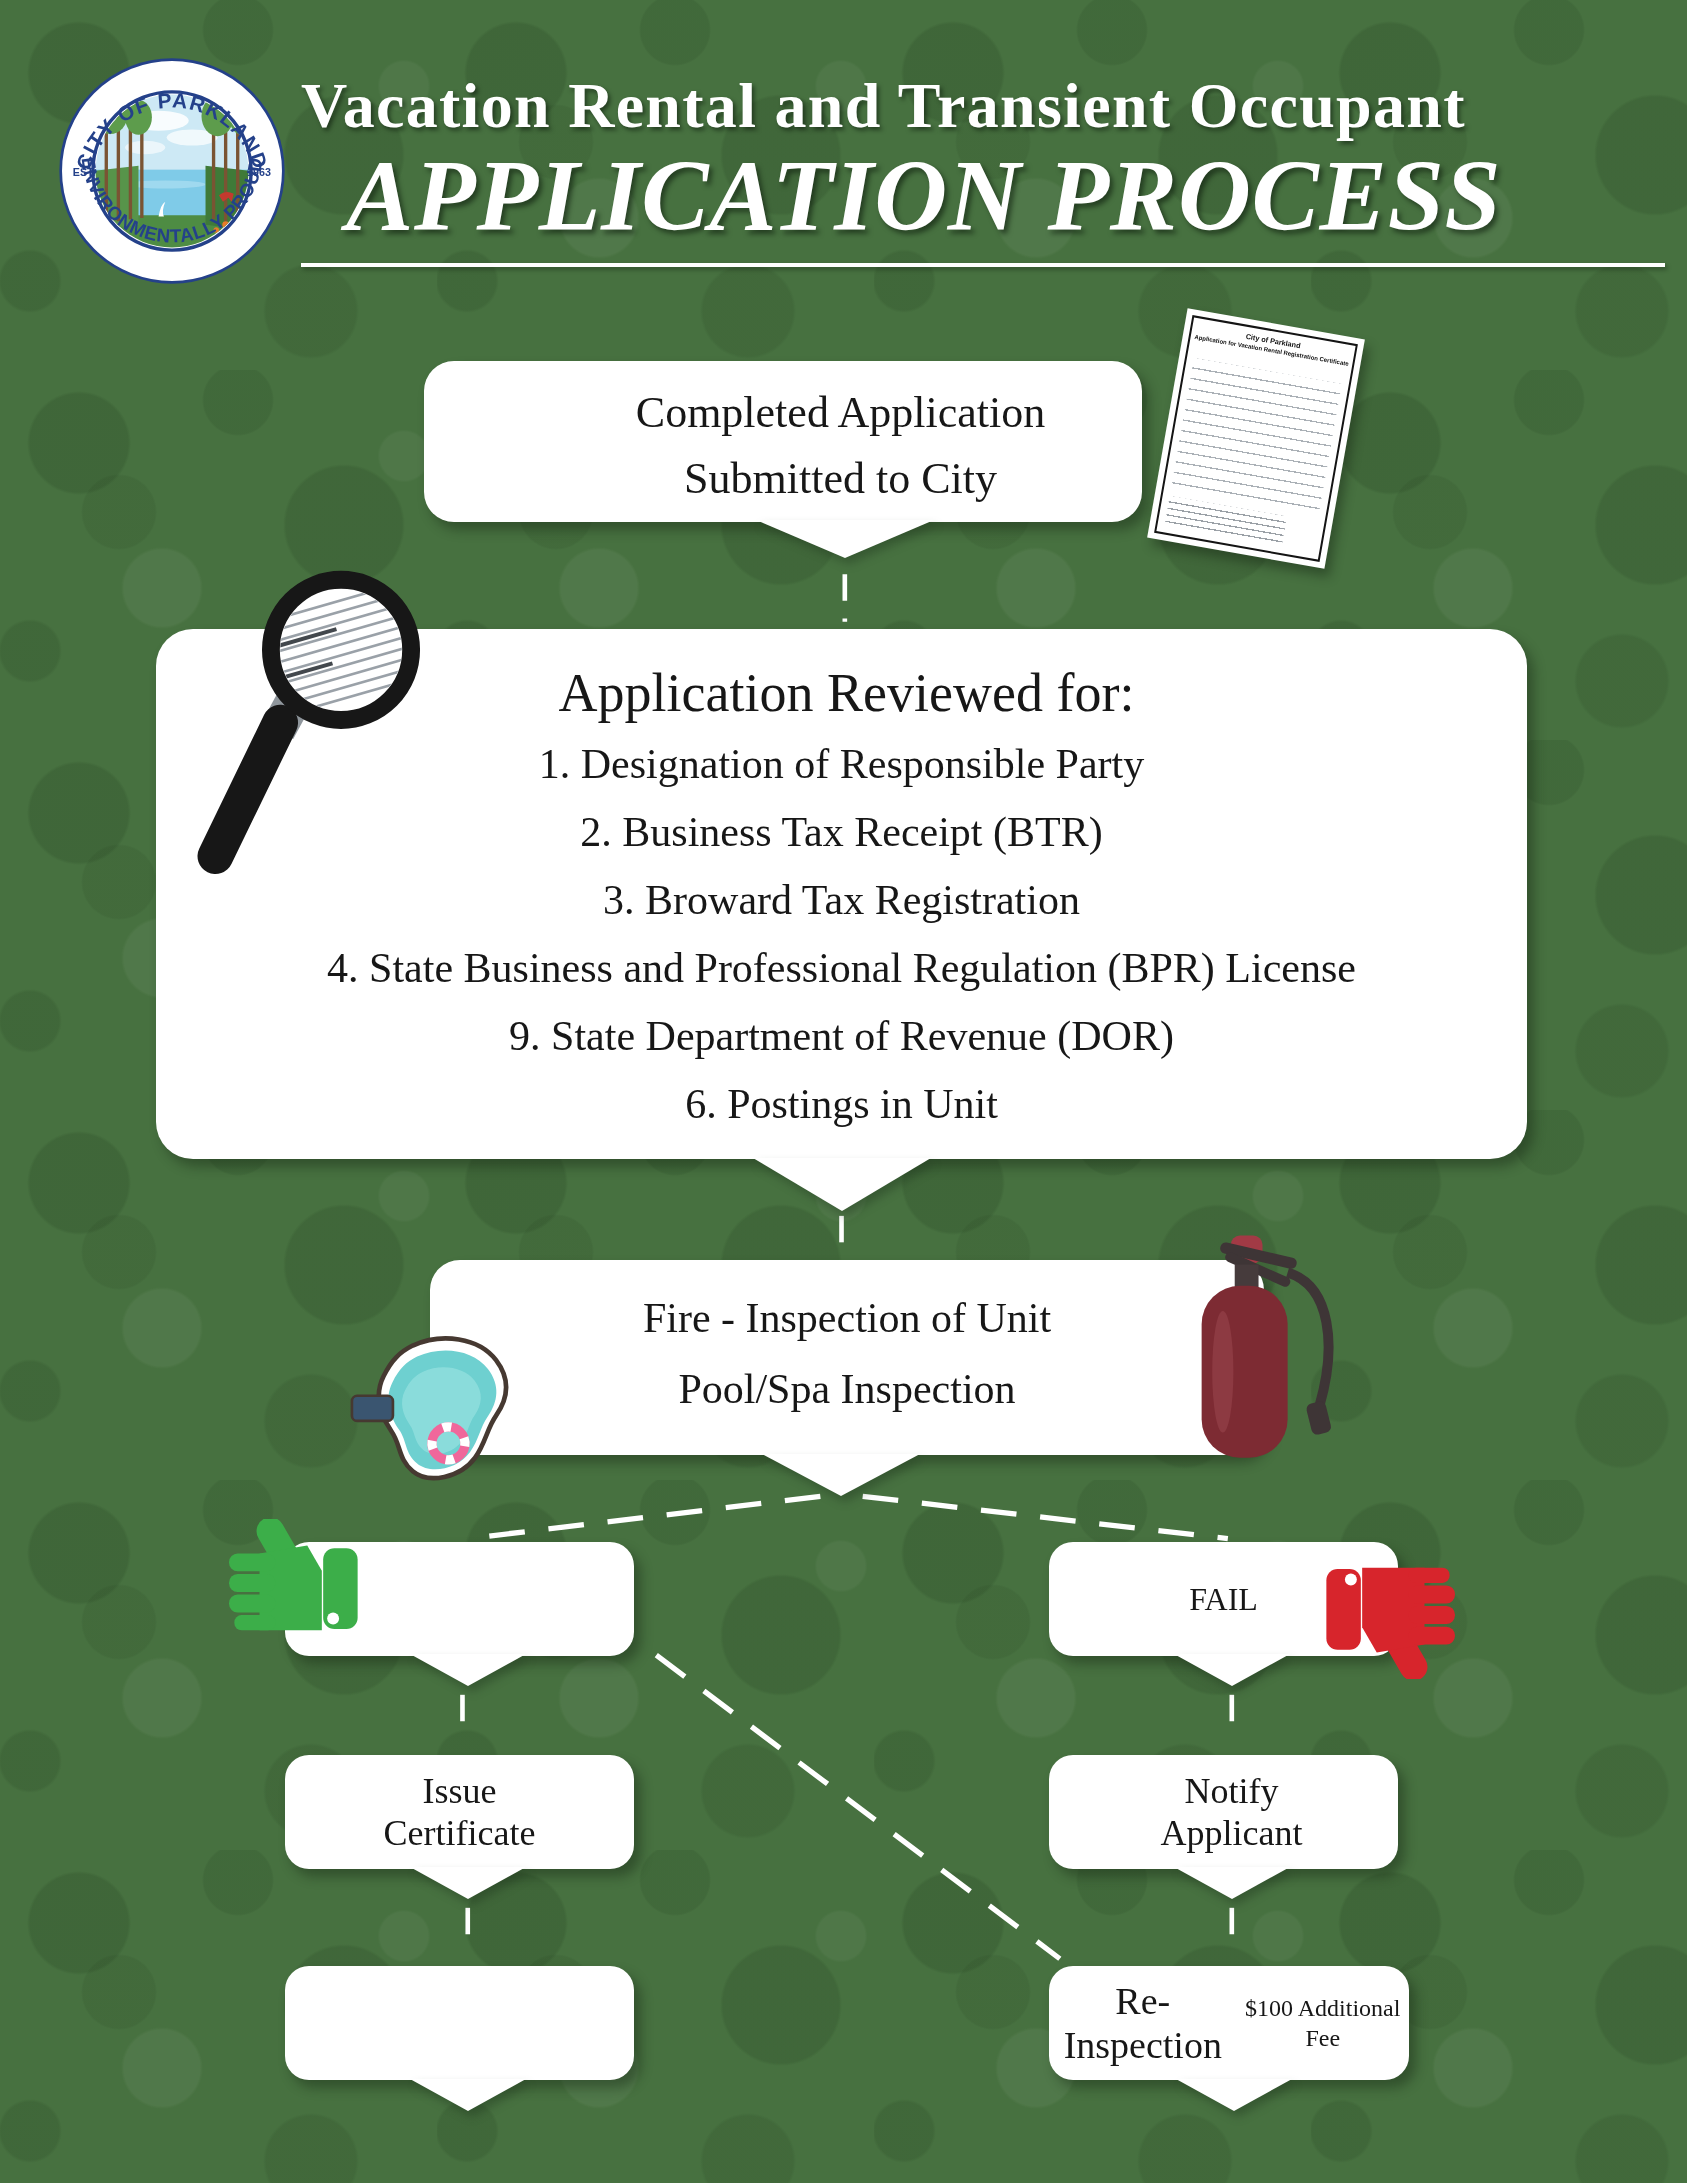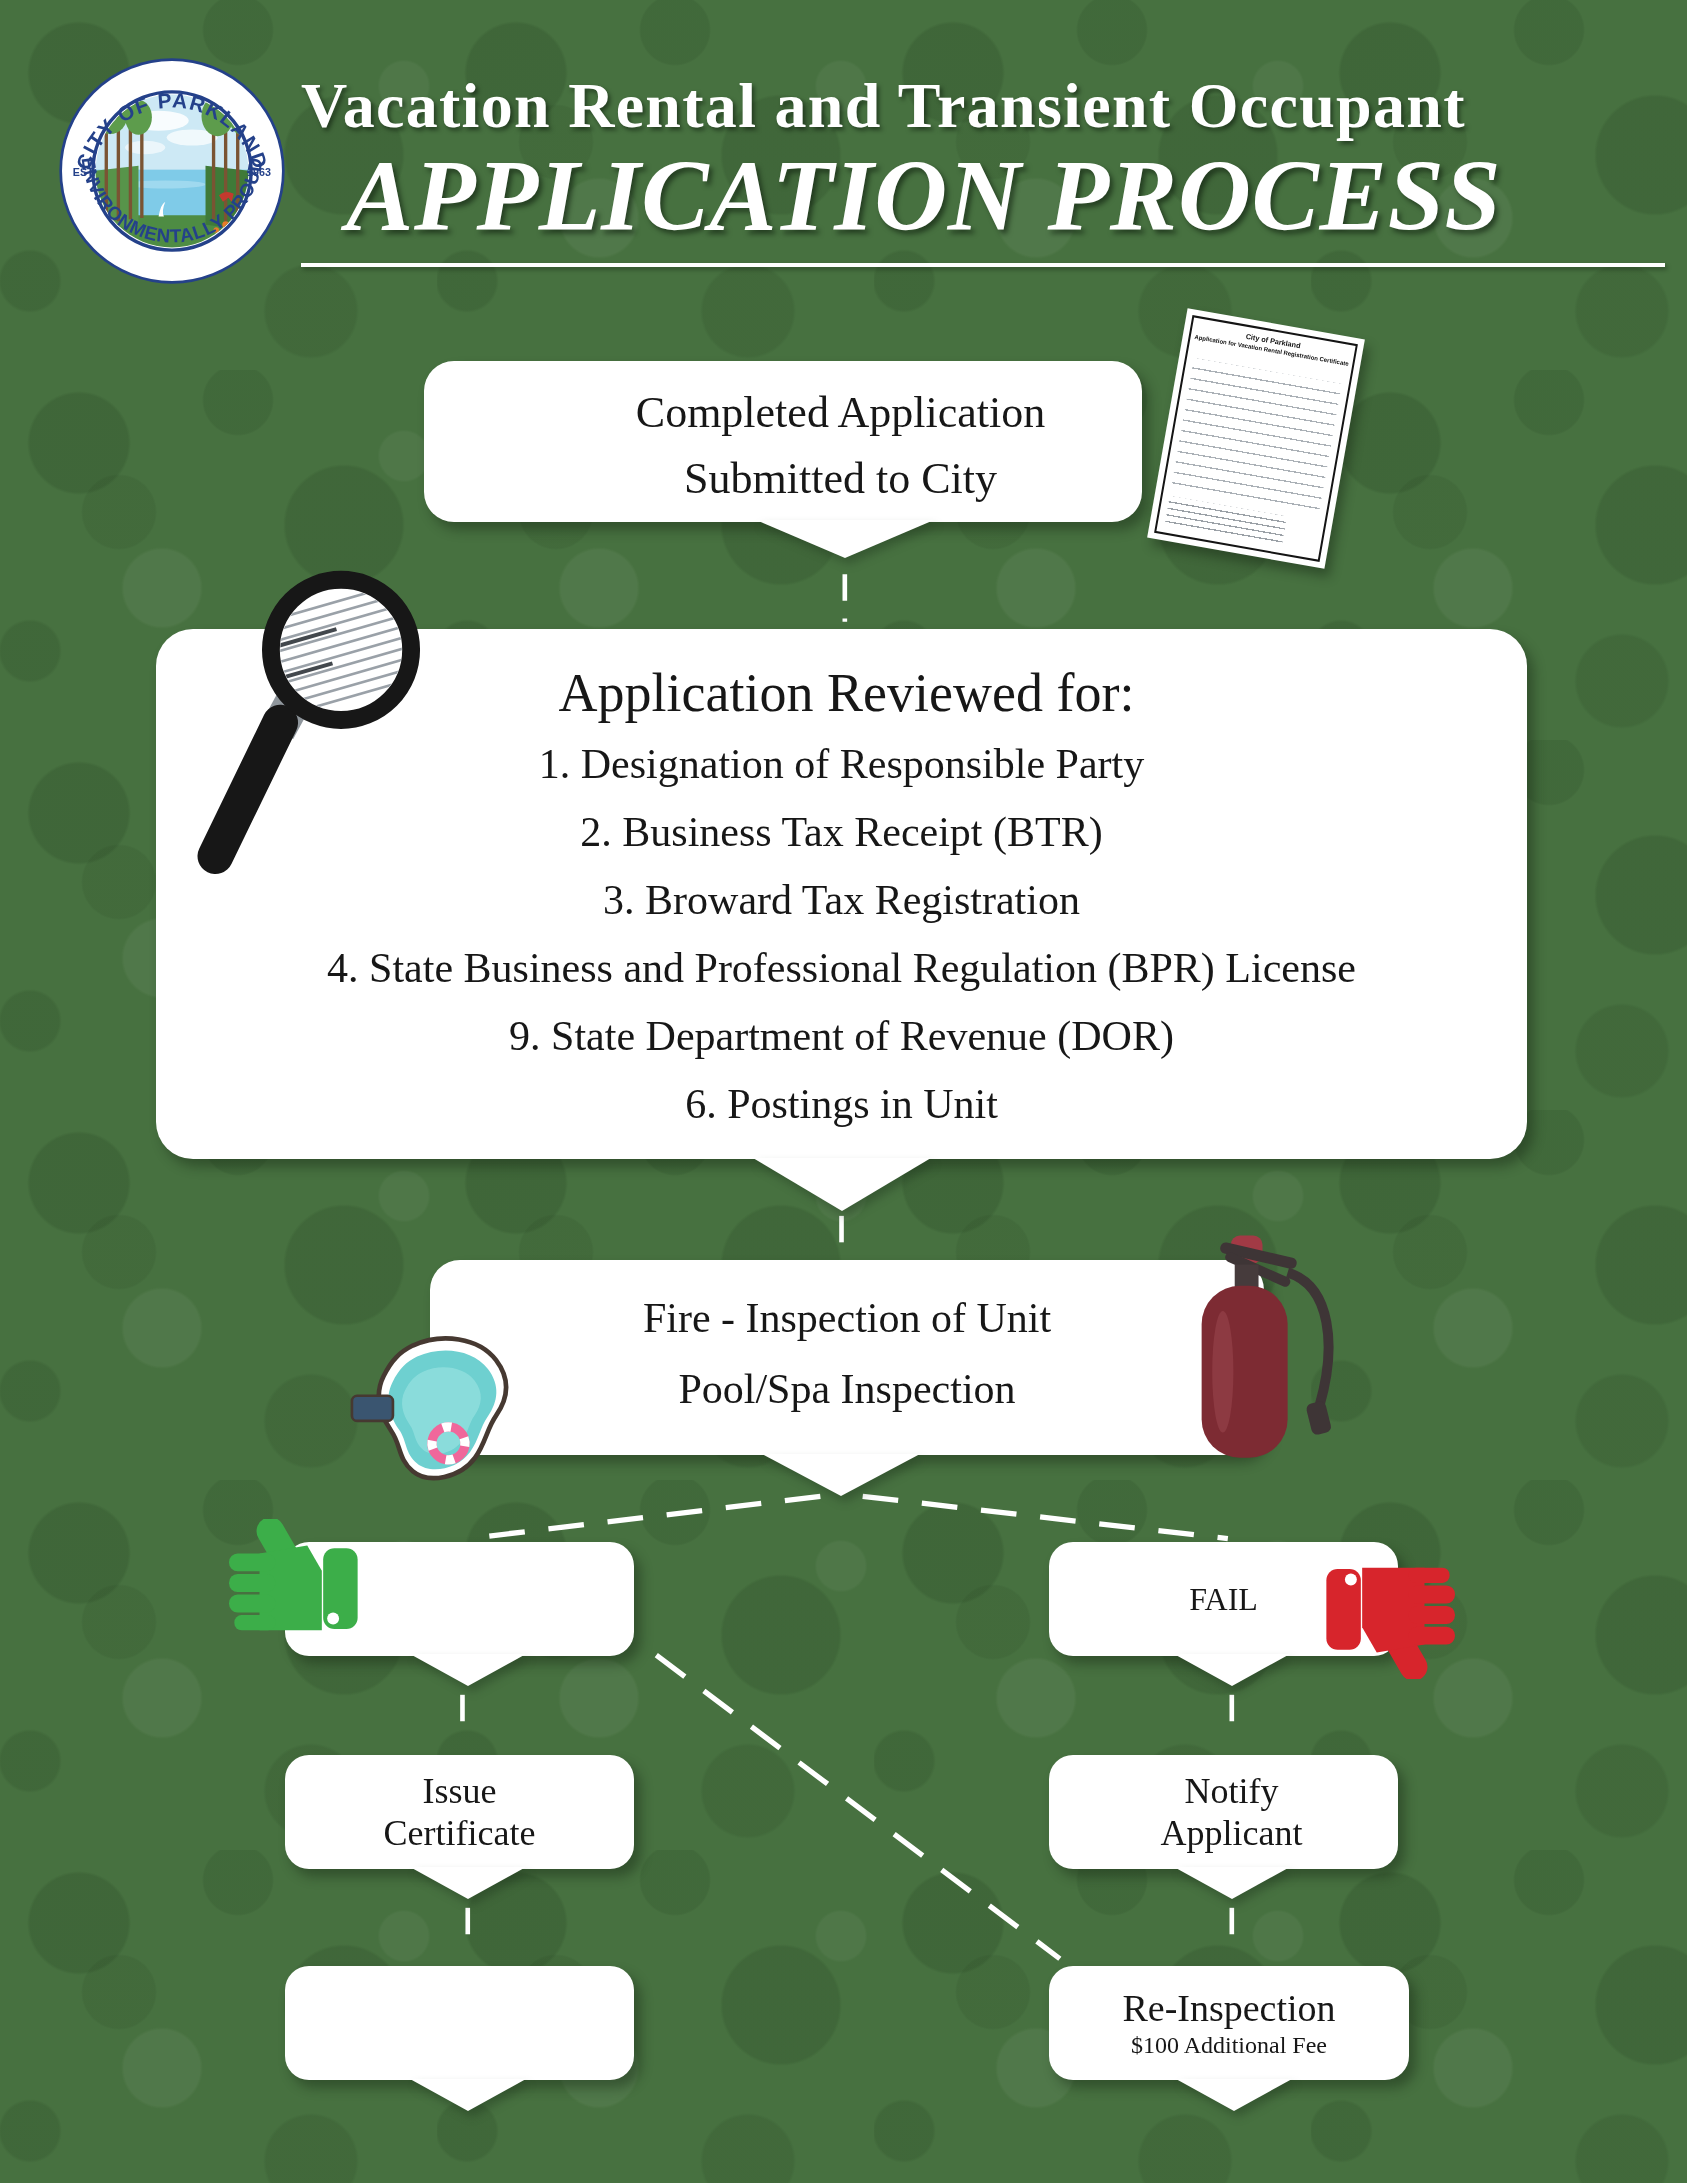--- a/index.html
+++ b/index.html
@@ -269,19 +269,19 @@
   <div class="boxtext" style="left:1049px;top:1755px;width:349px;height:114px;font-size:36px;line-height:42px;display:flex;flex-direction:column;align-items:center;justify-content:center;padding-left:8px;">
     <div>Notify</div>
     <div>Applicant</div>
   </div>
 
   <div class="bubble" style="left:285px;top:1966px;width:349px;height:114px;border-radius:24px;"></div>
   <div class="pt" style="left:410px;top:2079px;border-width:32px 58px 0 58px;"></div>
 
   <div class="bubble" style="left:1049px;top:1966px;width:360px;height:114px;border-radius:24px;"></div>
   <div class="pt" style="left:1176px;top:2079px;border-width:32px 58px 0 58px;"></div>
-  <div class="boxtext" style="left:1049px;top:1966px;width:360px;height:114px;display:flex;flex-direction:column;align-items:center;justify-content:center;">
+  <div class="boxtext" style="left:1049px;top:1966px;width:360px;height:114px;display:flex;flex-direction:row;align-items:center;justify-content:center;">
     <div style="font-size:38px;line-height:44px;">Re-Inspection</div>
     <div style="font-size:24px;line-height:30px;">$100 Additional Fee</div>
   </div>
 
 </div>
 
 
 </body></html>

